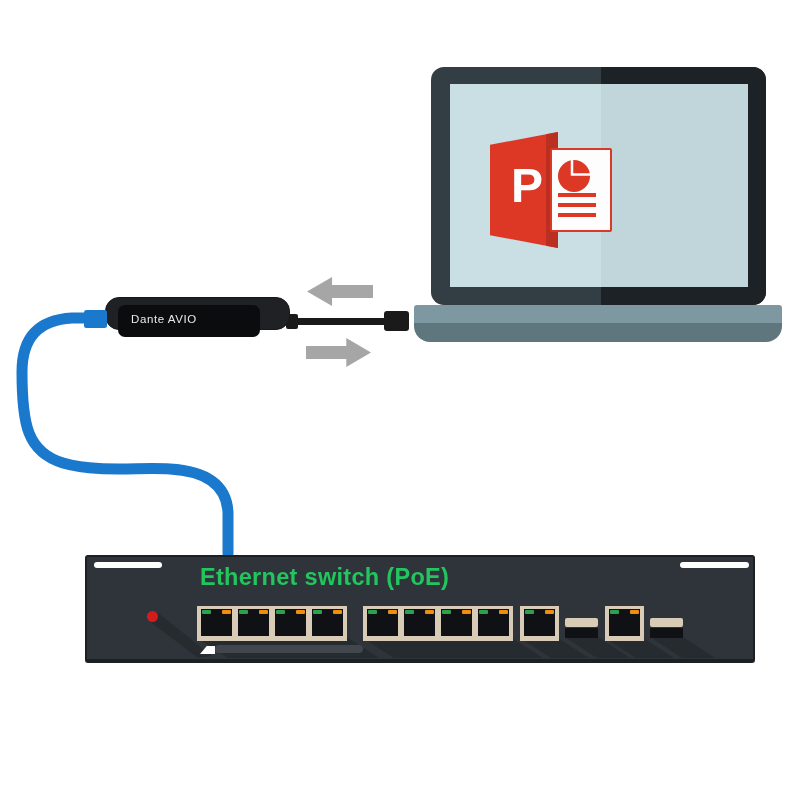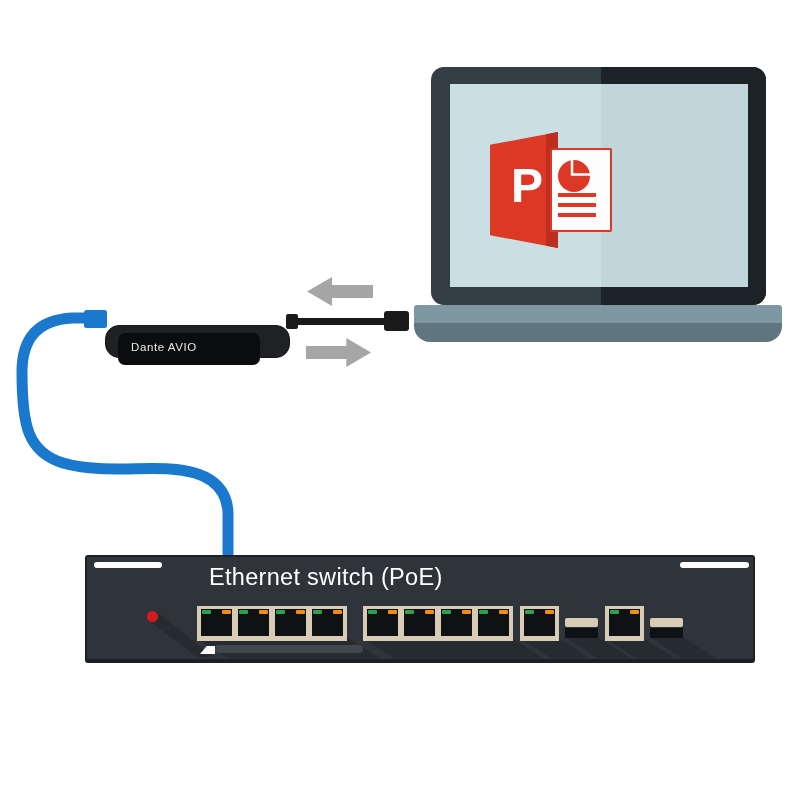--- a/index.html
+++ b/index.html
@@ -26,21 +26,21 @@
         font-weight:bold;line-height:1;}
   .ppt-slide{left:550px;top:148px;width:62px;height:84px;background:#fdfdfd;
         border:2.5px solid var(--ppt-red);border-radius:2px;box-sizing:border-box;}
   .ppt-line{position:absolute;left:6px;width:38px;height:3.5px;background:var(--ppt-red);}
 
   
   .cable-black{left:294px;top:318px;width:95px;height:7px;background:var(--cable-black);}
   .usb-plug{left:384px;top:311px;width:25px;height:20px;border-radius:3px;background:var(--cable-black);}
   .adapter-nub{left:286px;top:314px;width:12px;height:15px;border-radius:2px;background:var(--cable-black);}
   .adapter{left:105px;top:297px;width:185px;height:33px;border-radius:14px;
-        background:var(--adapter-body);border:1px solid #17181a;box-sizing:border-box;margin-top:28px;}
+        background:var(--adapter-body);border:1px solid #17181a;box-sizing:border-box;}
   .adapter-window{position:absolute;left:12px;top:7px;width:142px;height:32px;border-radius:7px;
         background:var(--adapter-window);}
   .adapter-label{position:absolute;left:25px;top:15px;color:#e9e9e9;font-size:11.5px;
         letter-spacing:.6px;}
   .rj45-plug{left:84px;top:310px;width:23px;height:18px;border-radius:2.5px;background:var(--blue);}
 
   
   .arrow{background:var(--arrow);}
   .arrow-left{left:307px;top:277px;width:66px;height:29px;
       clip-path:polygon(0 50%,38% 0,38% 28%,100% 28%,100% 72%,38% 72%,38% 100%);}
@@ -50,21 +50,21 @@
   .wire-svg{left:0;top:0;width:800px;height:800px;pointer-events:none;}
 
   
   .switch{left:85px;top:555px;width:670px;height:108px;background:var(--switch-body);
         border:2px solid var(--switch-border);border-bottom-width:4px;border-radius:3px;
         box-sizing:border-box;}
   .switch > *{position:absolute;}
   .dash{height:6px;background:#fff;border-radius:3px;top:5px;}
   .dash-left{left:7px;width:68px;}
   .dash-right{left:593px;width:69px;}
-  .switch-title{left:122px;top:7px;color:#ffffff;font-size:23.5px;font-weight:normal;
+  .switch-title{left:113px;top:7px;color:#22c55e;font-size:23.5px;font-weight:bold;
         letter-spacing:.3px;white-space:nowrap;}
   .status-led{left:60px;top:54px;width:11px;height:11px;border-radius:50%;background:var(--led-red);}
   .shadow-svg{left:0;top:0;width:666px;height:102px;}
   .vent{left:128px;top:88px;width:148px;height:8px;border-radius:4px;background:var(--vent);}
   .wedge{left:113px;top:89px;width:15px;height:8px;background:#fff;
         clip-path:polygon(0 100%,45% 0,100% 0,100% 100%);}
   .port-frame{background:var(--tan);padding:3px 4px 5px;display:flex;gap:6px;top:49px;}
   .pg1{left:110px;} .pg2{left:276px;} .ps1{left:433px;} .ps2{left:518px;}
   .rj45{width:31px;height:27px;background:var(--port-dark);position:relative;}
   .led{position:absolute;top:1px;width:9px;height:4px;border-radius:1px;}

